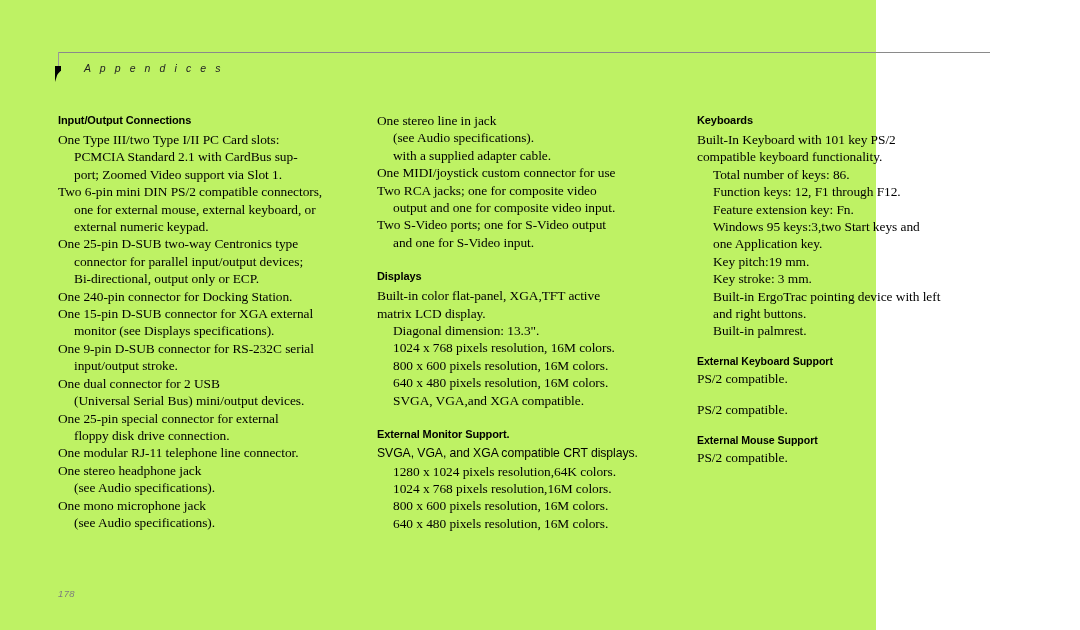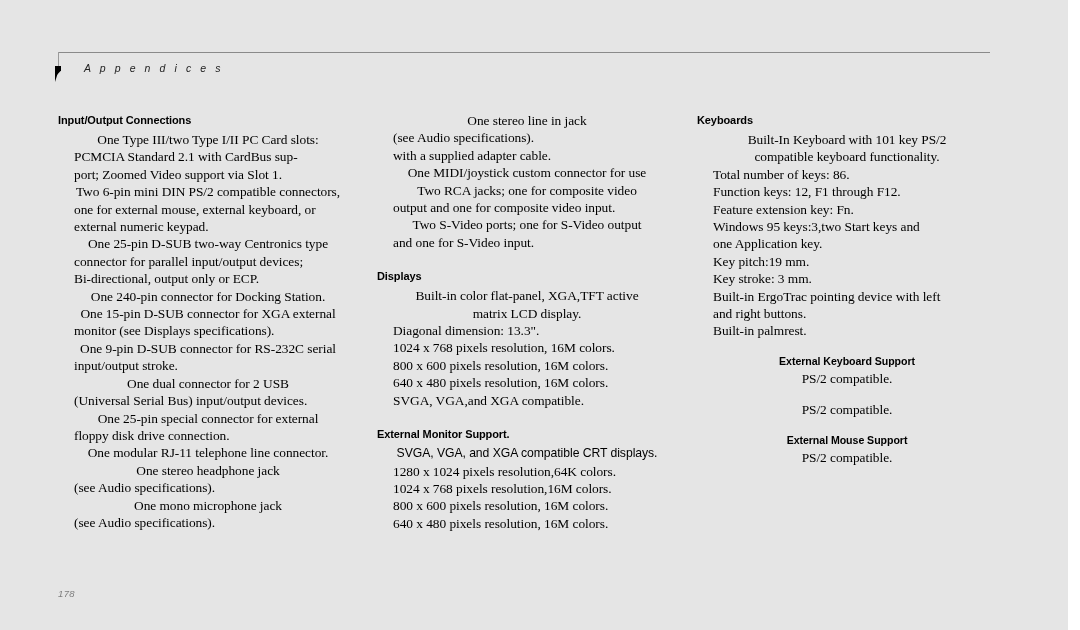--- a/index.html
+++ b/index.html
@@ -14,23 +14,23 @@
   body {
     font-family: "Liberation Serif", "DejaVu Serif", serif;
     color: #000000;
     position: relative;
   }
 
   
   .page {
     position: absolute;
     left: 0; top: 0;
-    width: 1068px;
+    width: 876px;
     height: 630px;
-    background: #e5e5e5;
+    background: #bef264;
   }
 
   
   .header {
     position: absolute;
     left: 58px;
     top: 52px;
     width: 932px;
     height: 34px;
   }
@@ -101,21 +101,20 @@
   }
   h3.sub-head {
     font-family: "Liberation Sans", "DejaVu Sans", sans-serif;
     font-weight: bold;
     font-size: 10.6px;
     line-height: 14px;
     margin: 0 0 2px 0;
     padding: 0;
     letter-spacing: -0.05px;
     color: #000;
-    text-align: center;
   }
   .spacer-lg { height: 17px; }
   .spacer-md { height: 14px; }
 
   
   .p {
     font-family: "Liberation Serif", "DejaVu Serif", serif;
     font-size: 13.4px;
     line-height: 17.4px;
     margin: 0;
@@ -127,21 +126,21 @@
   
   .p.ind1 {
     padding-left: 16px;
     text-indent: 0;
   }
   
   .p.ind1hang {
     padding-left: 32px;
     text-indent: -16px;
   }
-  .p.flush { padding-left: 0; text-indent: 0; text-align: center; }
+  .p.flush { padding-left: 0; text-indent: 0; }
 
   .sans {
     font-family: "Liberation Sans", "DejaVu Sans", sans-serif;
     font-size: 12.2px;
   }
 
   
   .folio {
     position: absolute;
     left: 58px;
@@ -176,21 +175,21 @@
     <p class="p ind1">external numeric keypad.</p>
     <p class="p flush">One 25-pin D-SUB two-way Centronics type</p>
     <p class="p ind1">connector for parallel input/output devices;</p>
     <p class="p ind1">Bi-directional, output only or ECP.</p>
     <p class="p flush">One 240-pin connector for Docking Station.</p>
     <p class="p flush">One 15-pin D-SUB connector for XGA external</p>
     <p class="p ind1">monitor (see Displays specifications).</p>
     <p class="p flush">One 9-pin D-SUB connector for RS-232C serial</p>
     <p class="p ind1">input/output stroke.</p>
     <p class="p flush">One dual connector for 2 USB</p>
-    <p class="p ind1">(Universal Serial Bus) input/output devices.</p>
+    <p class="p ind1">(Universal Serial Bus) mini/output devices.</p>
     <p class="p flush">One 25-pin special connector for external</p>
     <p class="p ind1">floppy disk drive connection.</p>
     <p class="p flush">One modular RJ-11 telephone line connector.</p>
     <p class="p flush">One stereo headphone jack</p>
     <p class="p ind1">(see Audio specifications).</p>
     <p class="p flush">One mono microphone jack</p>
     <p class="p ind1">(see Audio specifications).</p>
   </div>
 
   <div class="col col-2">

